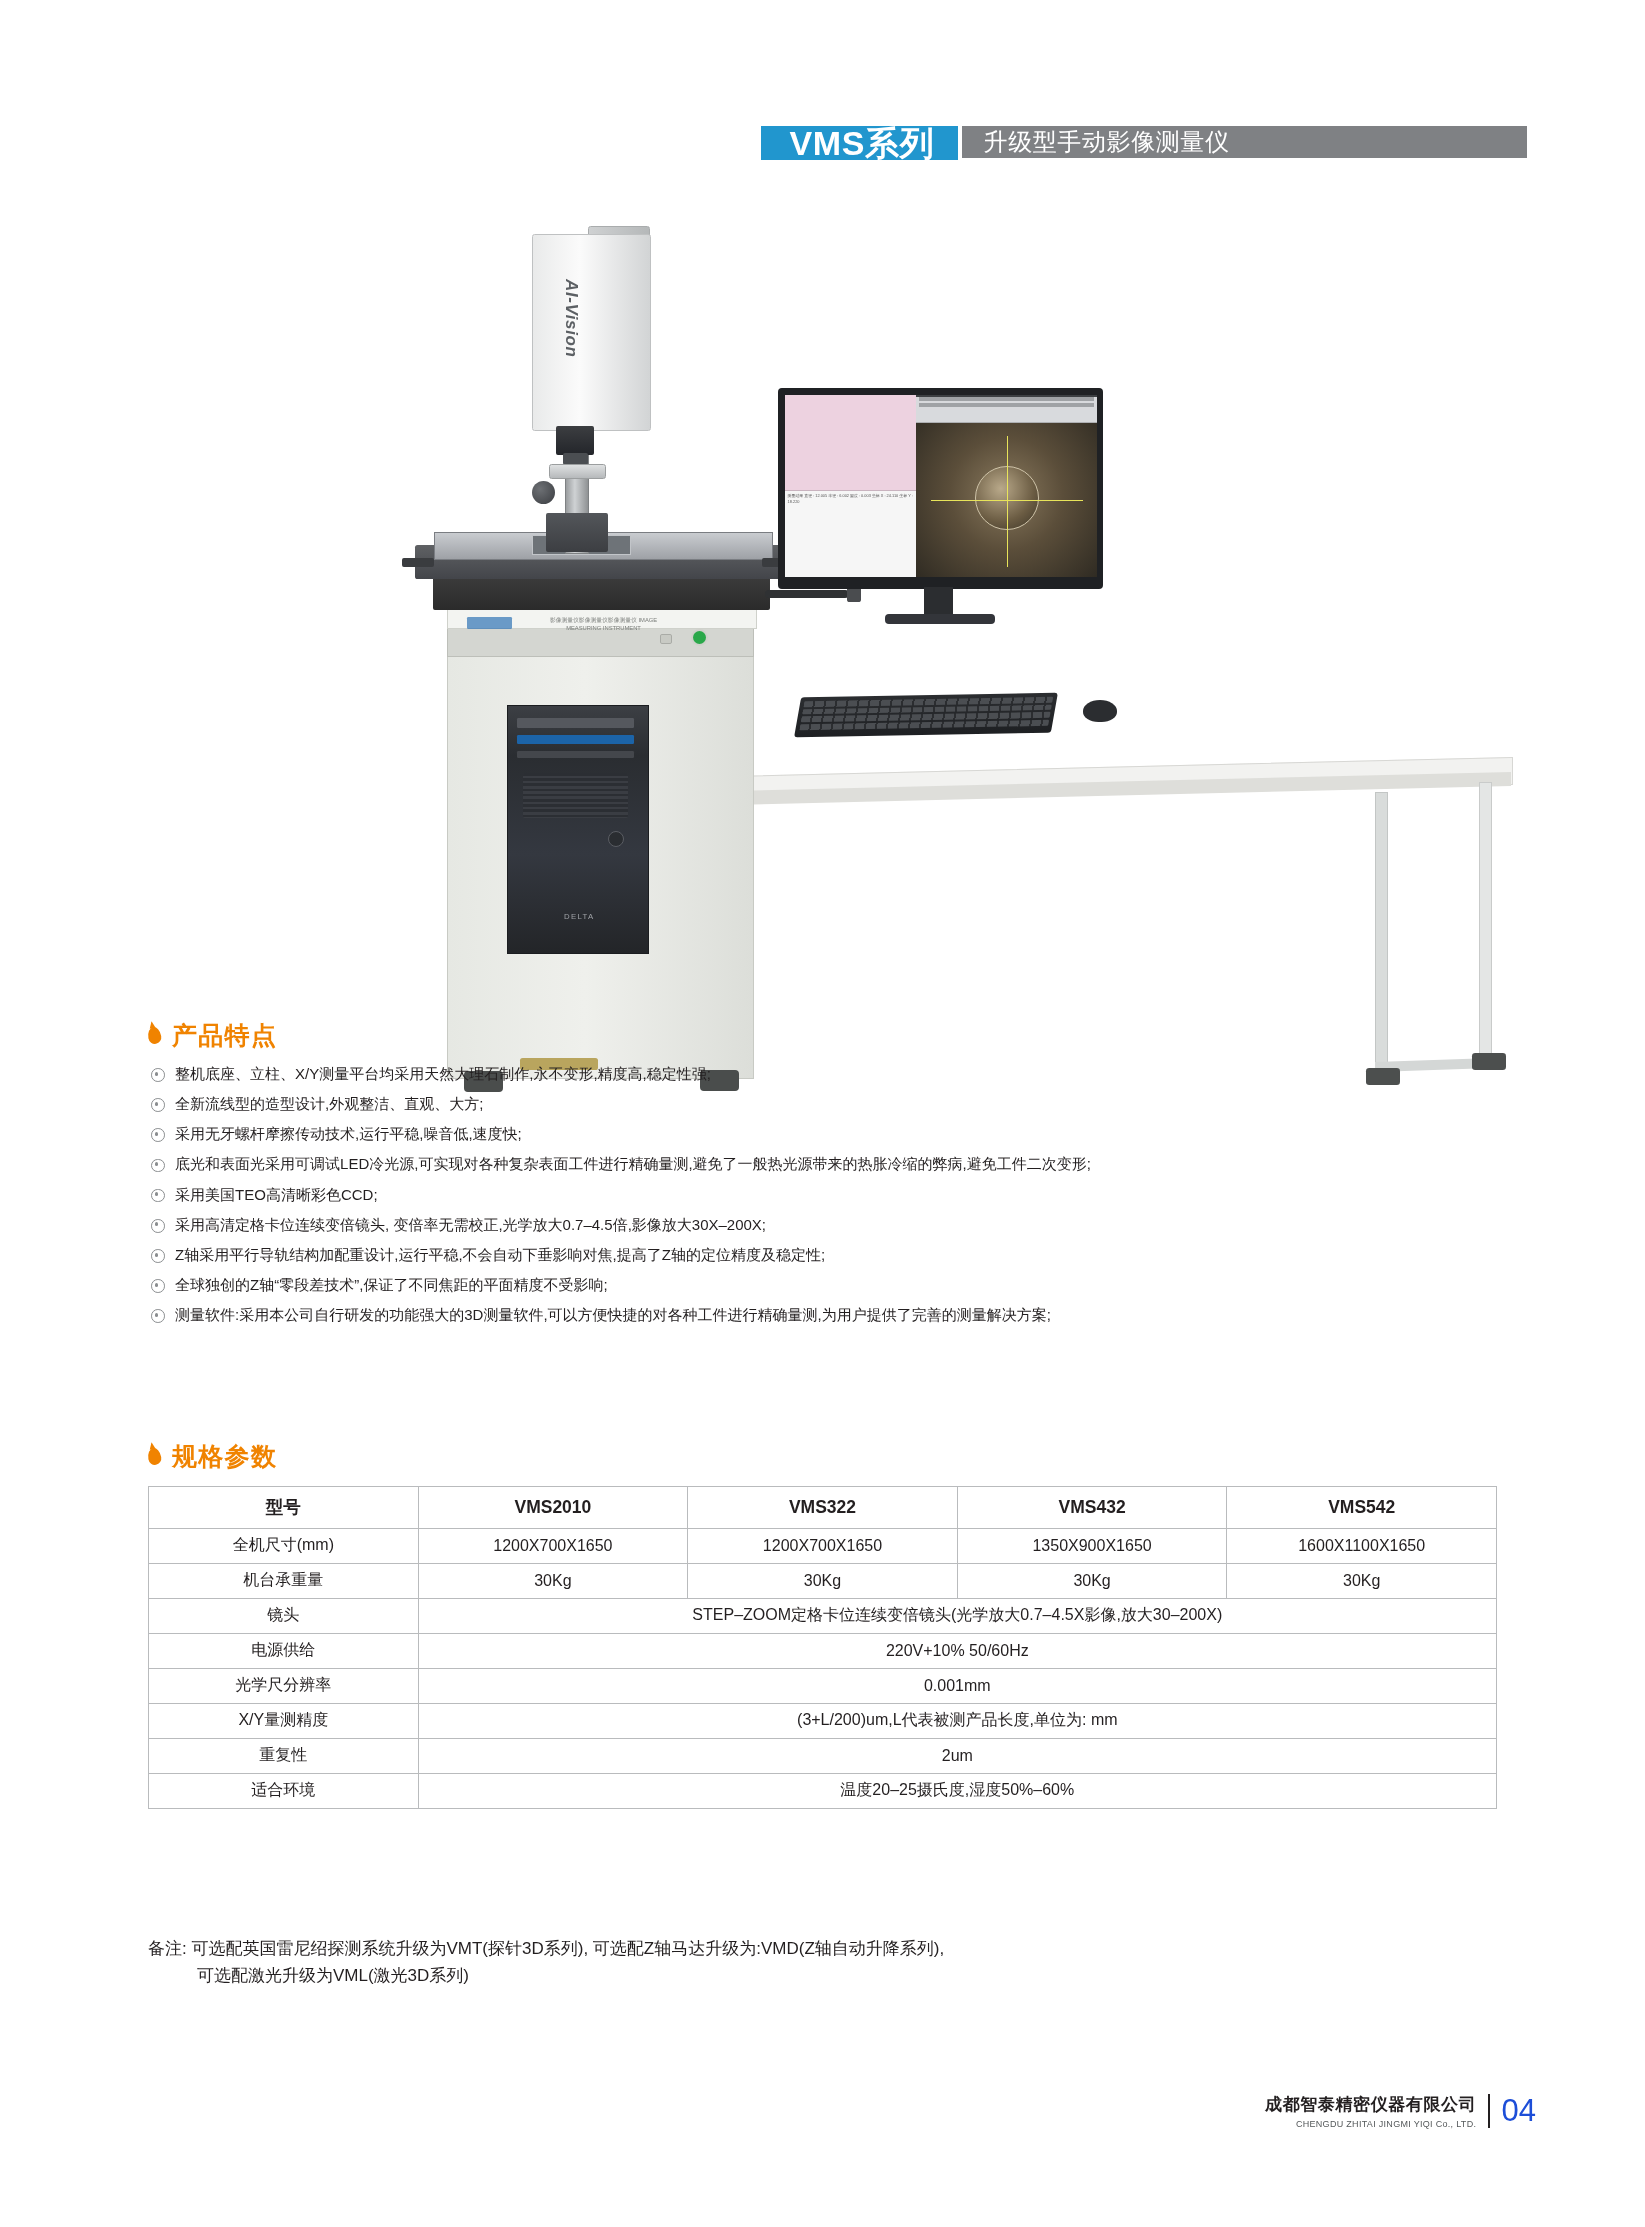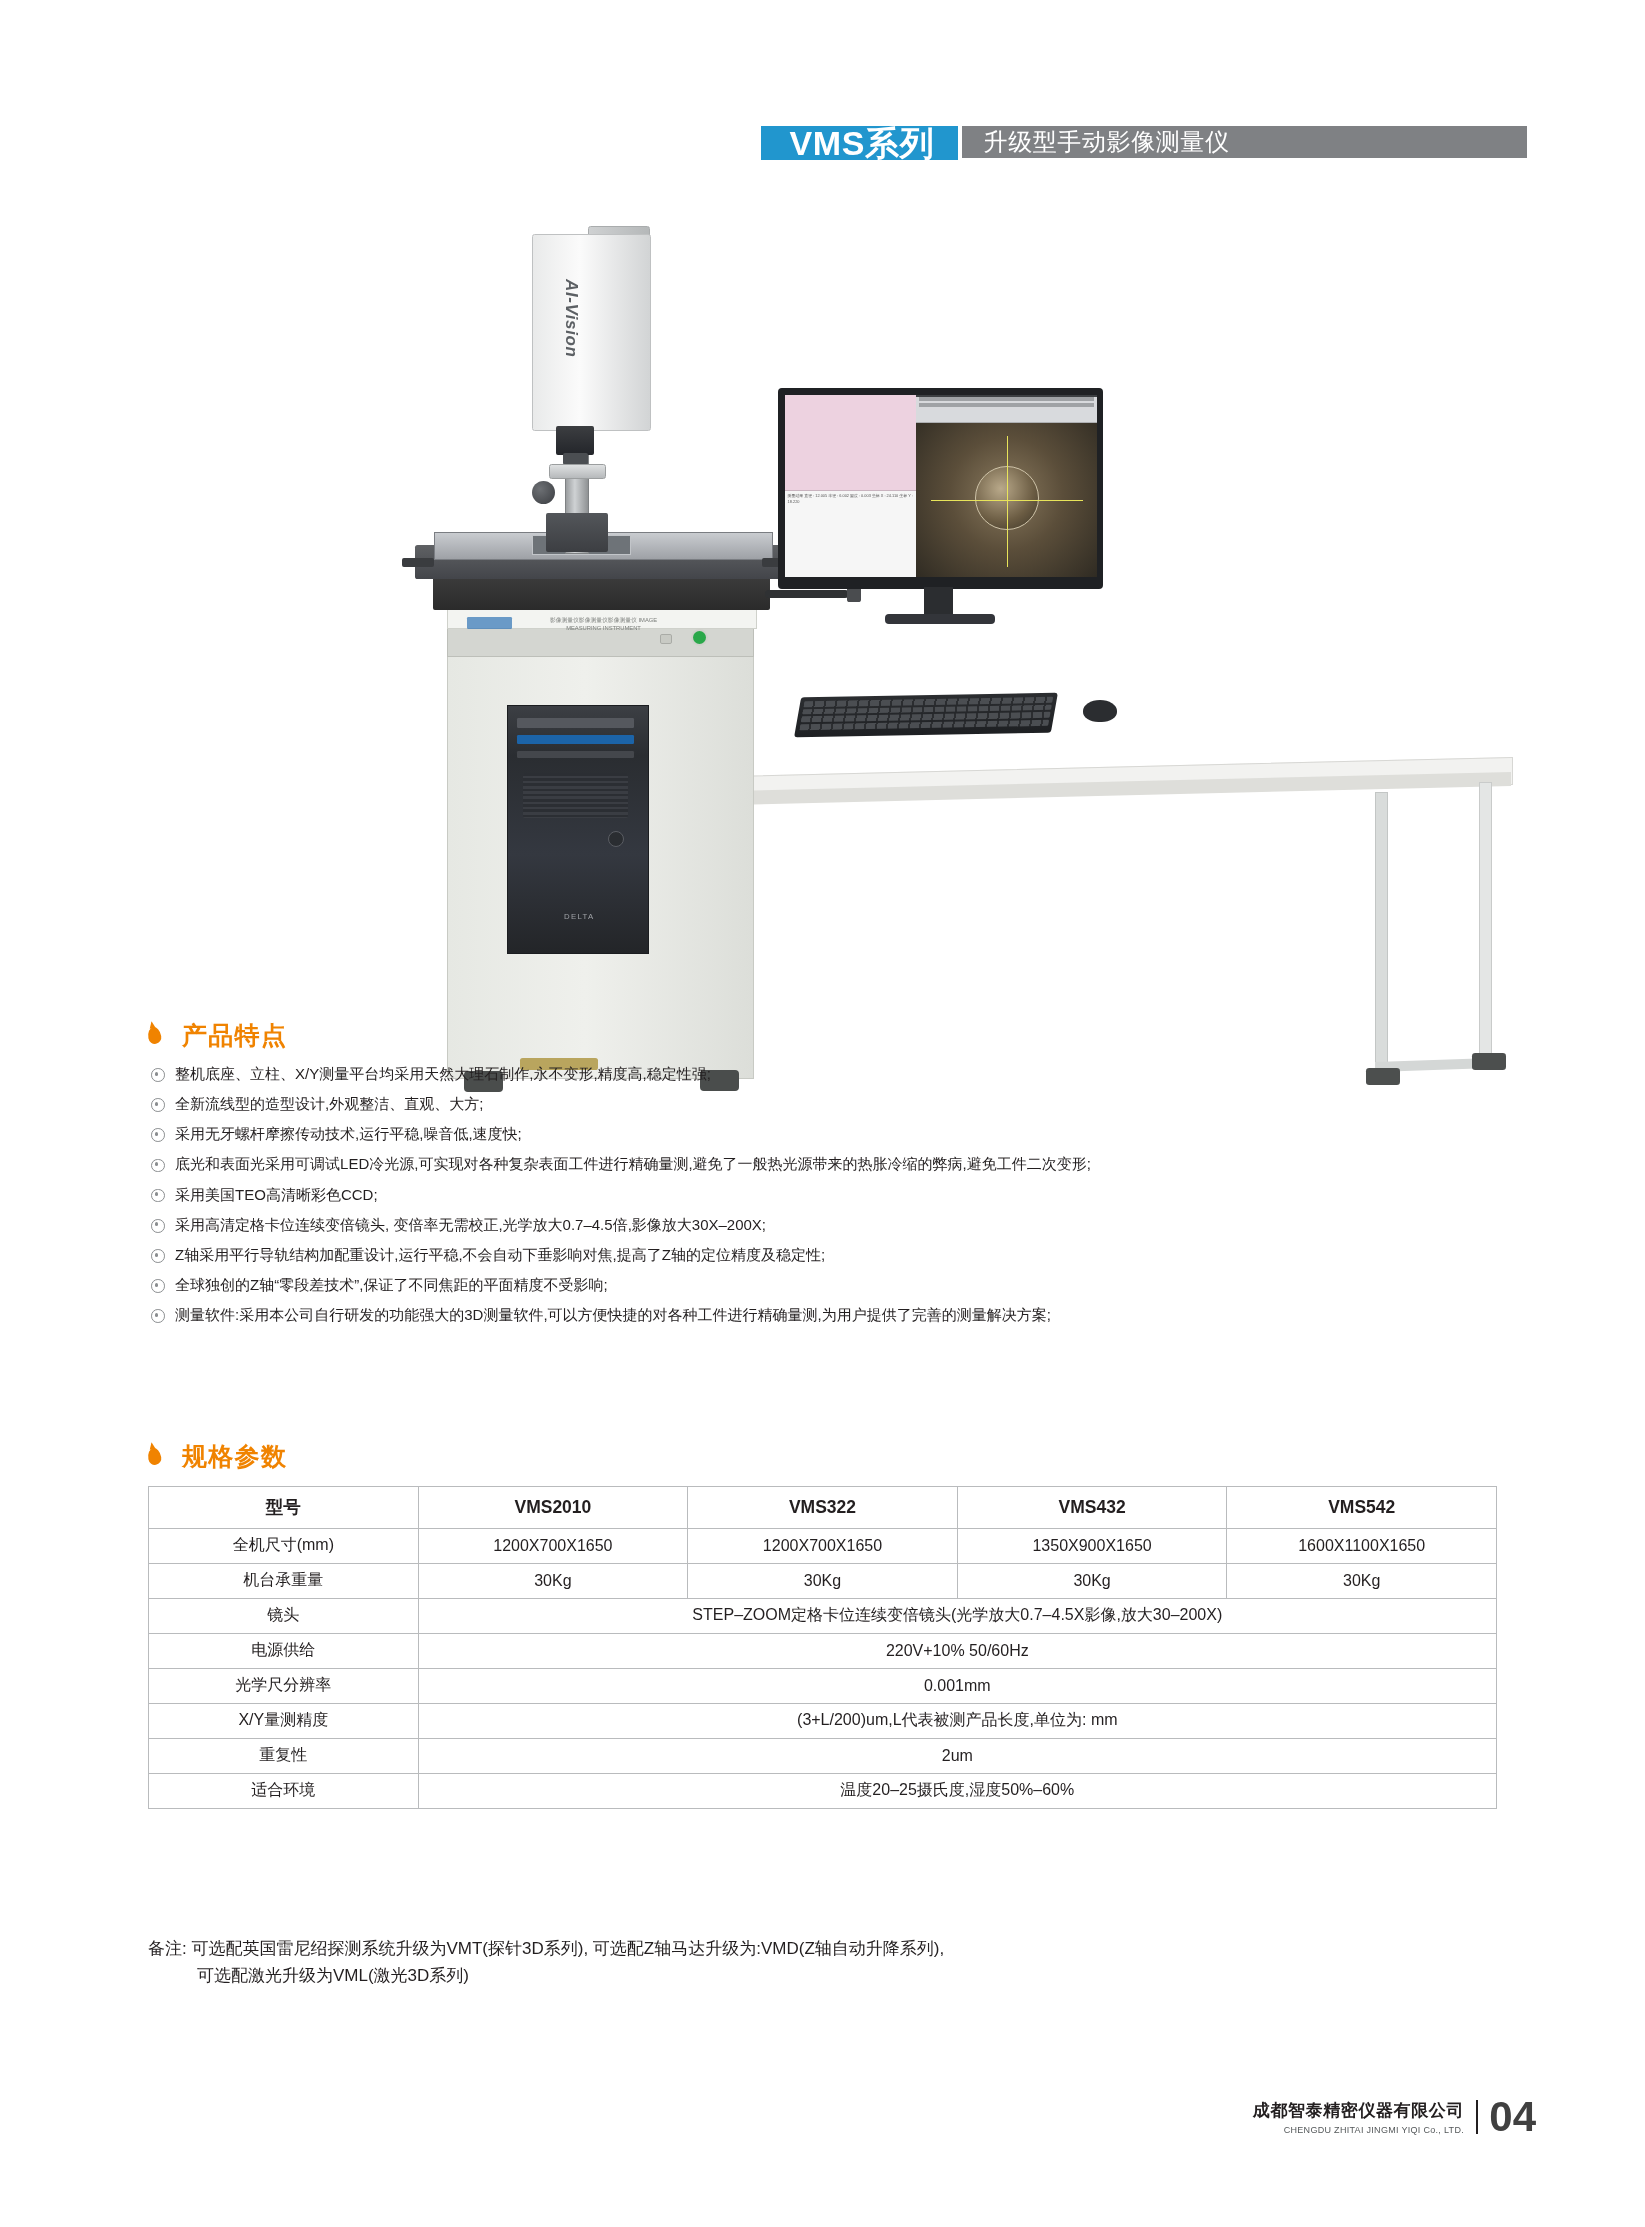--- a/index.html
+++ b/index.html
@@ -601,21 +601,21 @@
     height: 22px;
     background: #2b2d30;
     border-radius: 50% 50% 45% 45%;
   }
 
   
   .section-heading {
     position: absolute;
     display: flex;
     align-items: center;
-    gap: 21px;
+    gap: 11px;
   }
   .section-heading .drop-icon {
     width: 13px;
     height: 17px;
     background: #f08300;
     border-radius: 50% 50% 50% 50% / 60% 60% 40% 40%;
     transform: rotate(-10deg);
     position: relative;
   }
   .section-heading .drop-icon::before {
@@ -743,23 +743,23 @@
     color: #54585a;
     letter-spacing: 0.3px;
     margin-top: 2.6px;
   }
   .footer .vbar {
     width: 1.9px;
     height: 34px;
     background: #231f20;
   }
   .footer .page-num {
-    font-size: 42px;
-    font-weight: bold;
-    color: #404040;
+    font-size: 31px;
+    font-weight: normal;
+    color: #1d4ed8;
   }
 </style>
 </head>
 <body>
 
 <div class="header-banner">
   <div class="left-block">
     <span class="series-title">VMS系列</span>
   </div>
   <div class="divider"></div>

